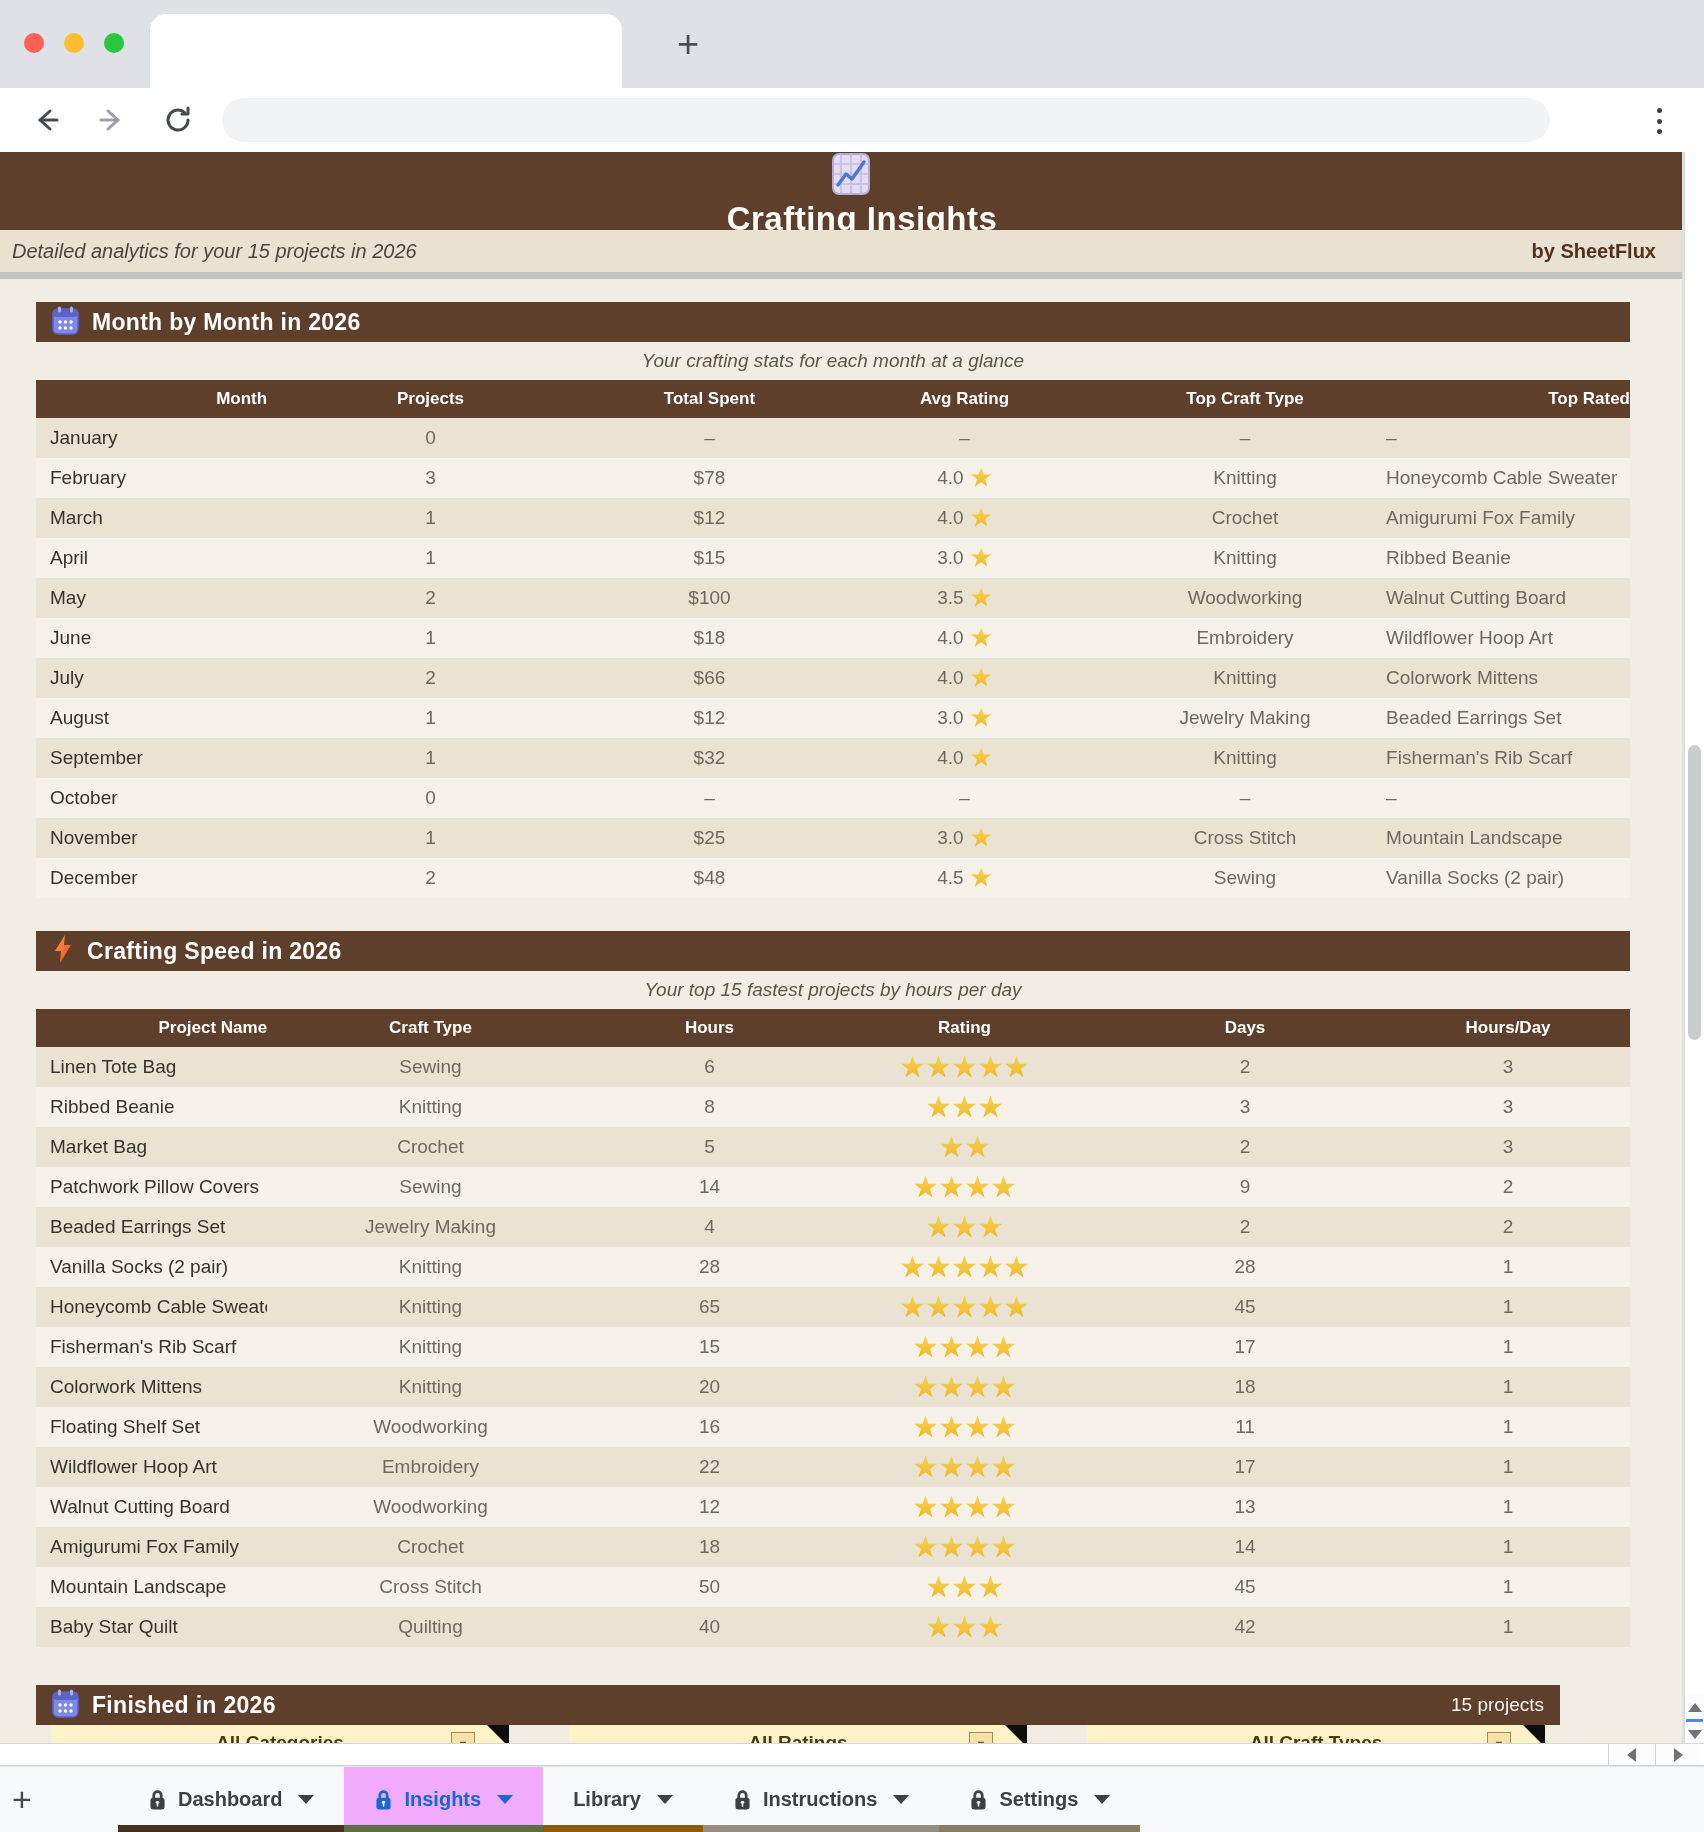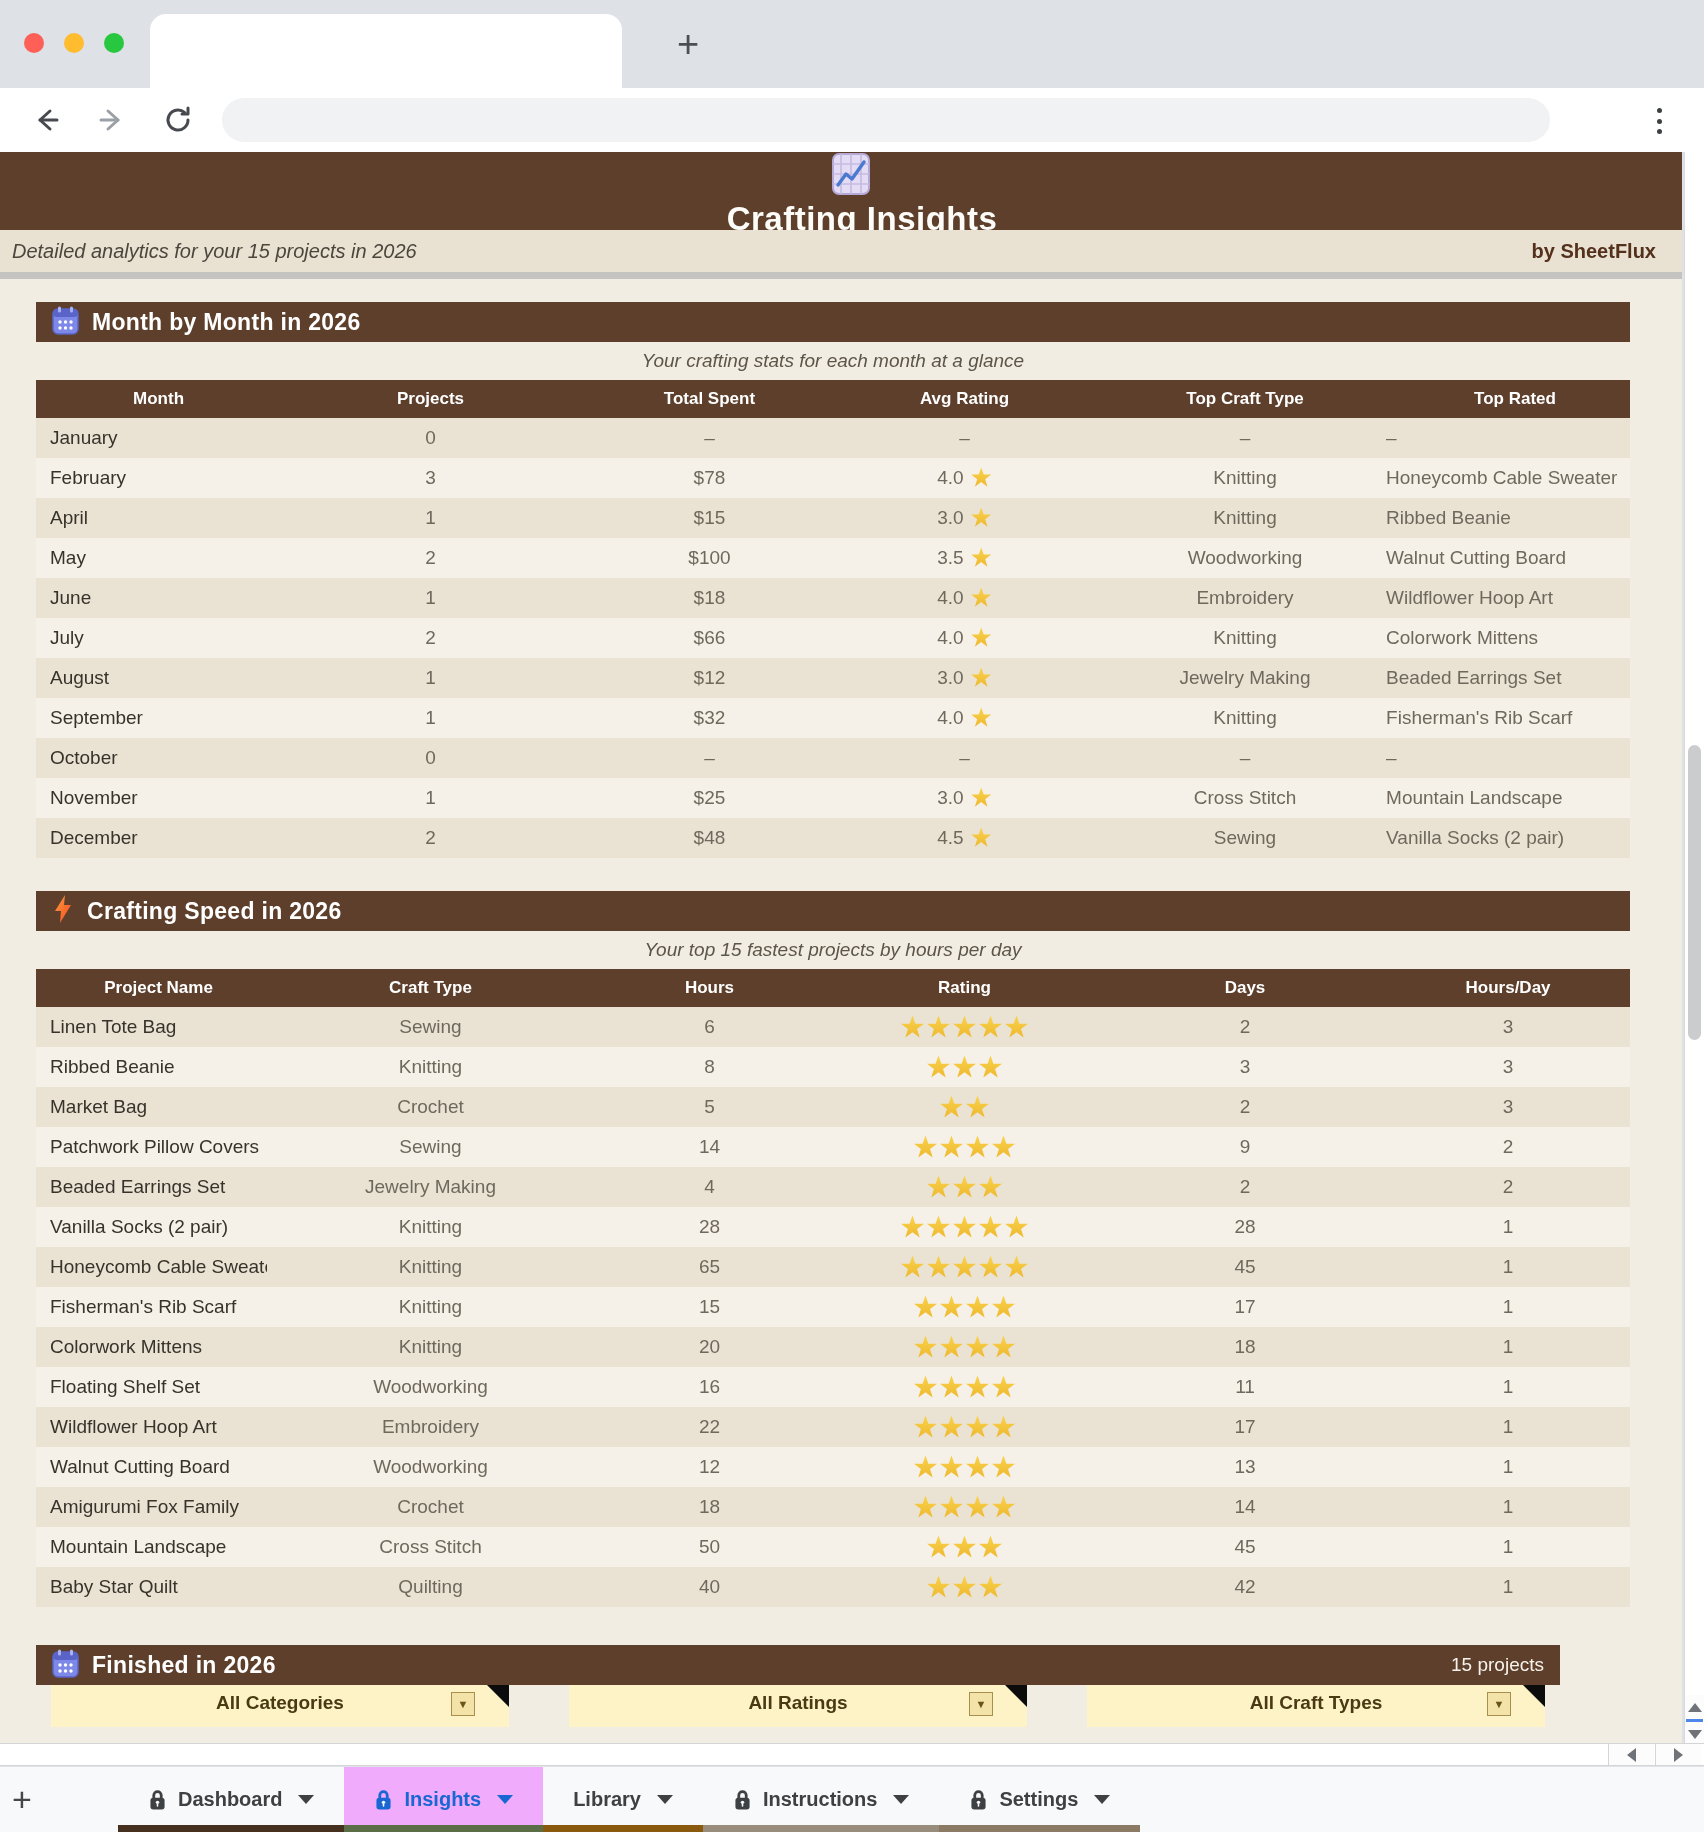--- a/index.html
+++ b/index.html
@@ -36,21 +36,21 @@
   
   .content { position:absolute; left:0; top:279px; width:1682px; height:1464px; background:#f2ede3; overflow:hidden; padding-top:23px; }
   .section { margin-left:36px; width:1594px; }
   .band { height:40px; background:#5d3f2b; display:flex; align-items:center; padding:0 16px; gap:13px; }
   .band .btitle { color:#ffffff; font-size:23px; font-weight:bold; letter-spacing:.3px; }
   .band .badge { margin-left:auto; color:#f7f3ec; font-size:19px; }
   .subtl { height:38px; line-height:38px; text-align:center; font-style:italic; font-size:19px; color:#5c5548; }
 
   table { width:100%; border-collapse:collapse; table-layout:fixed; }
   thead th { background:#5d3f2b; color:#ffffff; font-size:17px; font-weight:bold; height:38px; }
-  thead th.left { text-align:center; padding-left:14px; }
+  thead th.left { text-align:right; padding-left:14px; }
   tbody tr { height:40px; }
   tbody tr:nth-child(odd)  { background:#eae3d4; }
   tbody tr:nth-child(even) { background:#f6f1e8; }
   td { font-size:19px; color:#6f695d; text-align:center; vertical-align:middle; }
   td.first { color:#38332a; text-align:left; padding-left:14px; white-space:nowrap; overflow:hidden; }
   td.namecol { white-space:nowrap; overflow:hidden; }
   td.ratedcol { text-align:left; white-space:nowrap; overflow:hidden; }
   .gap1 { height:33px; } .gap2 { height:38px; }
 
   .star { display:inline-block; background:linear-gradient(180deg,#f9d44c,#eeb62f); clip-path:polygon(50% 2%, 62% 36%, 98% 36%, 69% 58%, 80% 94%, 50% 72%, 20% 94%, 31% 58%, 2% 36%, 38% 36%); }
@@ -198,20 +198,28 @@
               <td>–</td>
               <td class="ratedcol">–</td>
             </tr>
             <tr>
               <td class="first">February</td>
               <td>3</td>
               <td>$78</td>
               <td>4.0<span class="star s20"></span></td>
               <td>Knitting</td>
               <td class="ratedcol">Honeycomb Cable Sweater</td>
+            </tr>
+            <tr>
+              <td class="first">March</td>
+              <td>1</td>
+              <td>$12</td>
+              <td>4.0<span class="star s20"></span></td>
+              <td>Crochet</td>
+              <td class="ratedcol">Amigurumi Fox Family</td>
             </tr>
             <tr>
               <td class="first">April</td>
               <td>1</td>
               <td>$15</td>
               <td>3.0<span class="star s20"></span></td>
               <td>Knitting</td>
               <td class="ratedcol">Ribbed Beanie</td>
             </tr>
             <tr>

